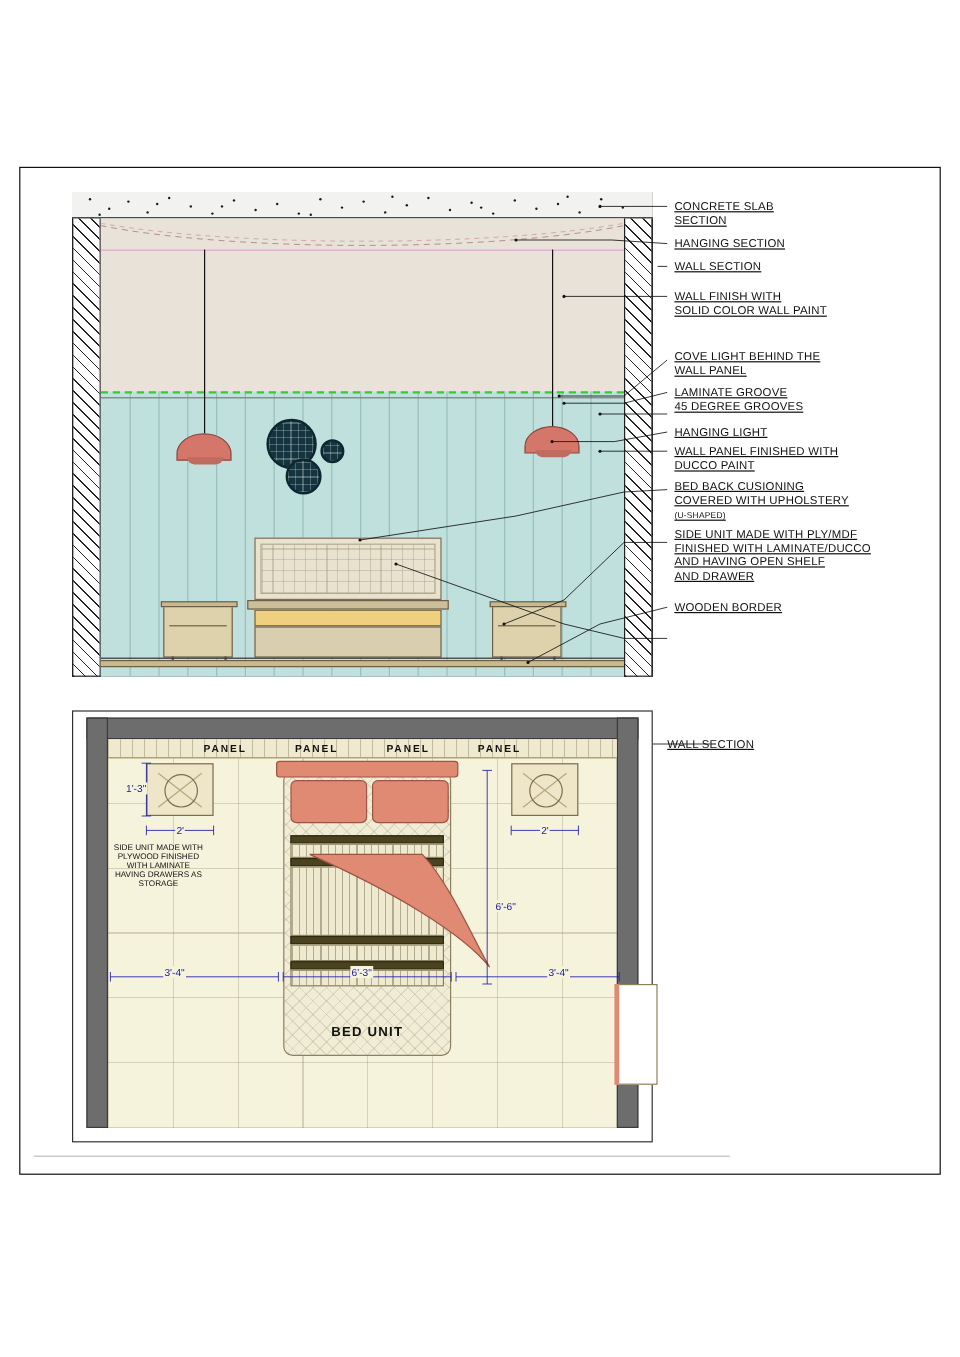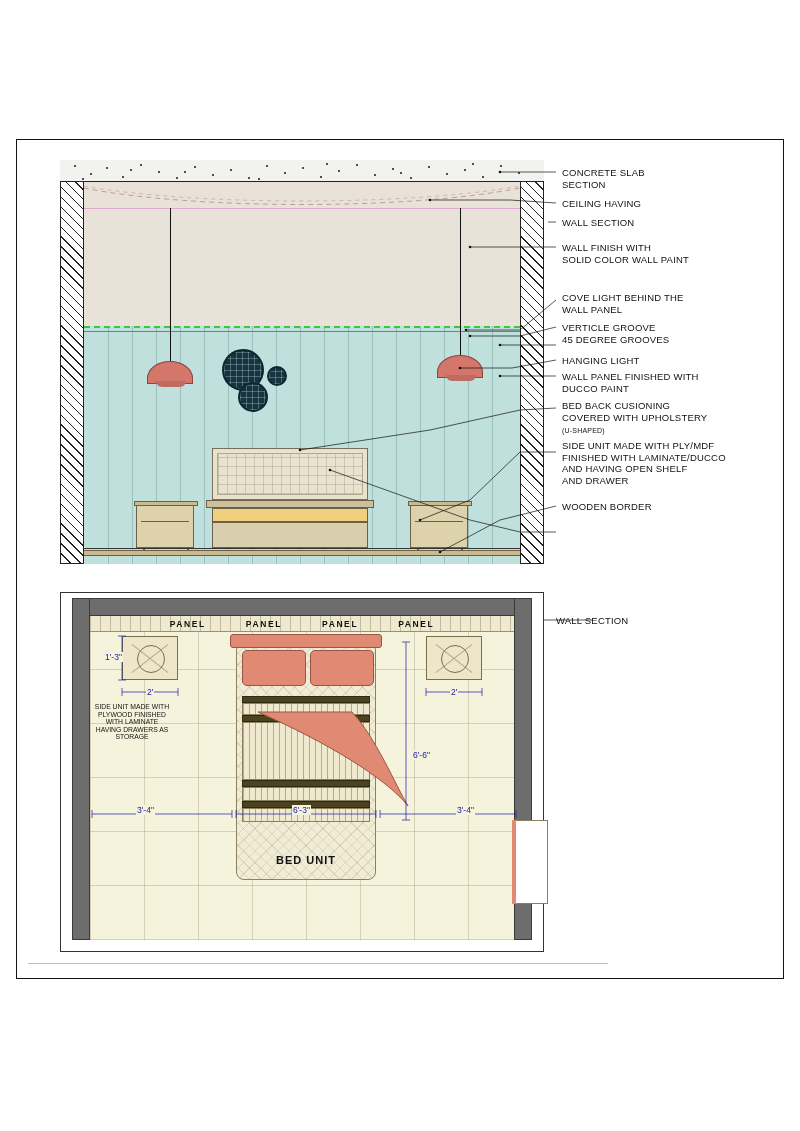--- a/index.html
+++ b/index.html
@@ -254,20 +254,21 @@
     width: 800px; height: 1131px;
     pointer-events: none;
   }
   .note {
     position: absolute;
     font-size: 9.5px;
     line-height: 11.5px;
     color: #111111;
     letter-spacing: .2px;
     white-space: pre-line;
+    text-decoration: underline;
   }
   .note.small {
     font-size: 7px;
     line-height: 8px;
   }
 
   
   .watermark {
     position: absolute;
     left: 246px;
@@ -635,27 +636,27 @@
       <circle cx="500" cy="376" r="1.3"></circle>
       <circle cx="300" cy="450" r="1.3"></circle>
       <circle cx="420" cy="520" r="1.3"></circle>
       <circle cx="440" cy="552" r="1.3"></circle>
       <circle cx="330" cy="470" r="1.3"></circle>
     </g>
   </svg>
 
   <div class="note" style="left:562px;top:167px">CONCRETE SLAB
 SECTION</div>
-  <div class="note" style="left:562px;top:198px">CEILING HAVING</div>
+  <div class="note" style="left:562px;top:198px">HANGING SECTION</div>
   <div class="note" style="left:562px;top:217px">WALL SECTION</div>
   <div class="note" style="left:562px;top:242px">WALL FINISH WITH
 SOLID COLOR WALL PAINT</div>
   <div class="note" style="left:562px;top:292px">COVE LIGHT BEHIND THE
 WALL PANEL</div>
-  <div class="note" style="left:562px;top:322px">VERTICLE GROOVE</div>
+  <div class="note" style="left:562px;top:322px">LAMINATE GROOVE</div>
   <div class="note" style="left:562px;top:334px">45 DEGREE GROOVES</div>
   <div class="note" style="left:562px;top:355px">HANGING LIGHT</div>
   <div class="note" style="left:562px;top:371px">WALL PANEL FINISHED WITH
 DUCCO PAINT</div>
   <div class="note" style="left:562px;top:400px">BED BACK CUSIONING
 COVERED WITH UPHOLSTERY</div>
   <div class="note small" style="left:562px;top:427px">(U-SHAPED)</div>
   <div class="note" style="left:562px;top:440px">SIDE UNIT MADE WITH PLY/MDF
 FINISHED WITH LAMINATE/DUCCO
 AND HAVING OPEN SHELF

